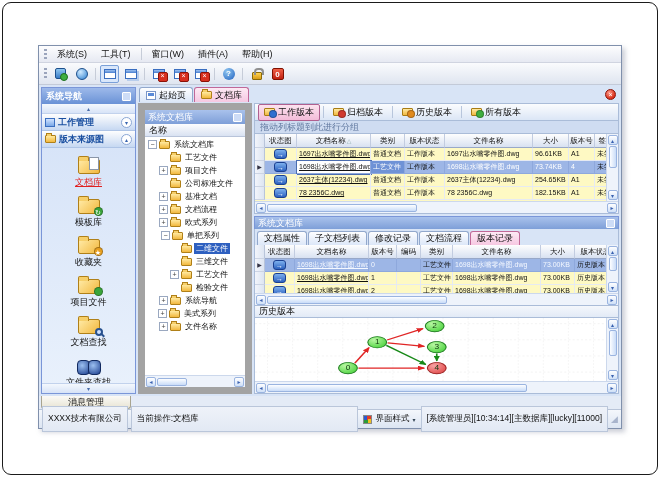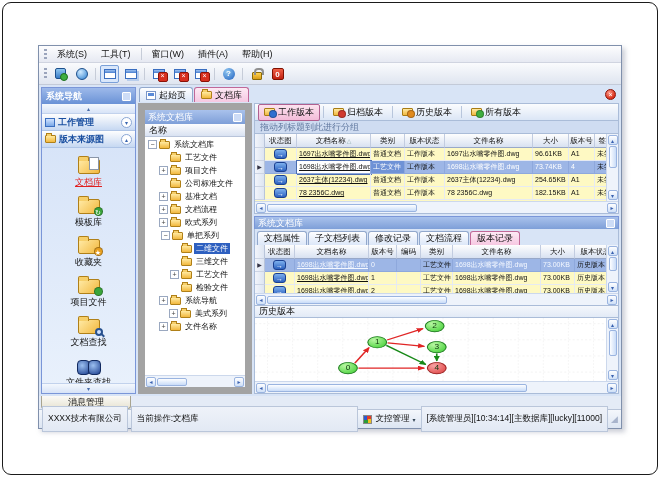--- a/index.html
+++ b/index.html
@@ -320,21 +320,21 @@
               <div class="tnode" style="padding-left: 25px;">
                 <span class="texp none"></span>
                 <span class="sfolder"></span>
                 <span class="tlabel">检验文件</span>
               </div>
               <div class="tnode" style="padding-left: 14px;">
                 <span class="texp">+</span>
                 <span class="sfolder"></span>
                 <span class="tlabel">系统导航</span>
               </div>
-              <div class="tnode" style="padding-left: 24px;">
+              <div class="tnode" style="padding-left: 13px;">
                 <span class="texp">+</span>
                 <span class="sfolder"></span>
                 <span class="tlabel">美式系列</span>
               </div>
               <div class="tnode" style="padding-left: 14px;">
                 <span class="texp">+</span>
                 <span class="sfolder"></span>
                 <span class="tlabel">文件名称</span>
               </div>
             </div>
@@ -622,21 +622,21 @@
 
   <div class="statusbar">
     <div class="s-box">
       <span>XXXX技术有限公司</span>
     </div>
     <div class="s-box op">
       <span>当前操作:文档库</span>
     </div>
     <div class="style-sel">
       <span class="style-icon"></span>
-      <span>文控管理</span>
+      <span>界面样式</span>
       <span style="font-size:6px;color:#345">▾</span>
     </div>
     <div class="s-box">
       <span>[系统管理员][10:34:14][主数据库][lucky][11000]</span>
     </div>
     <span class="gripc">◢</span>
   </div>
 
 </div>
 

